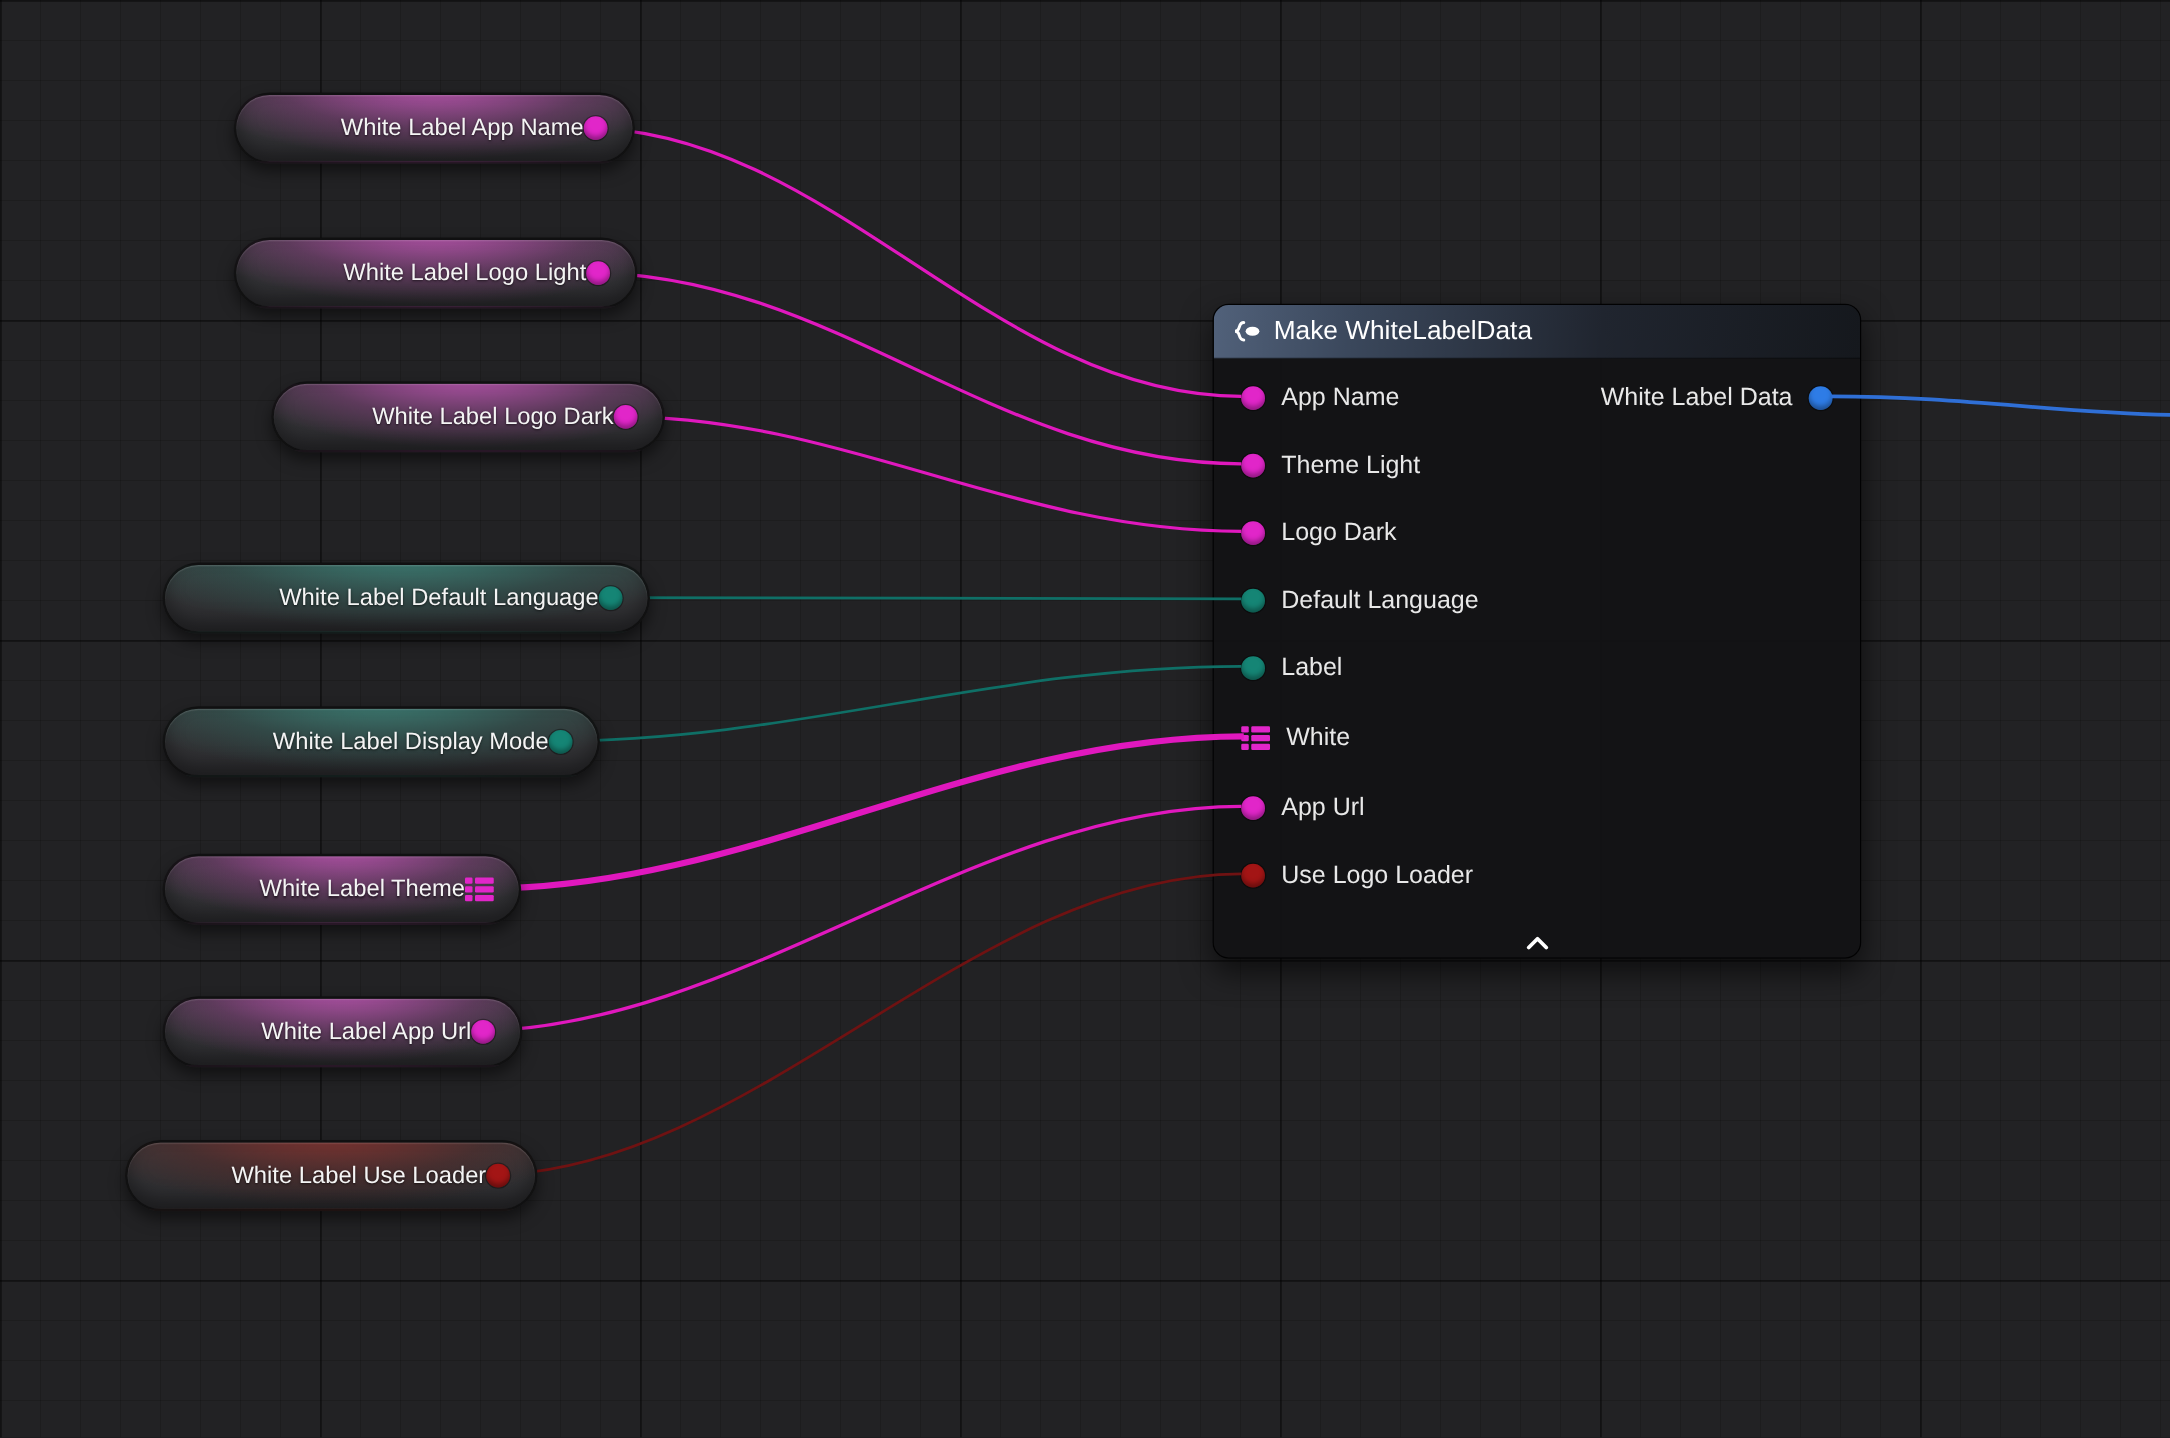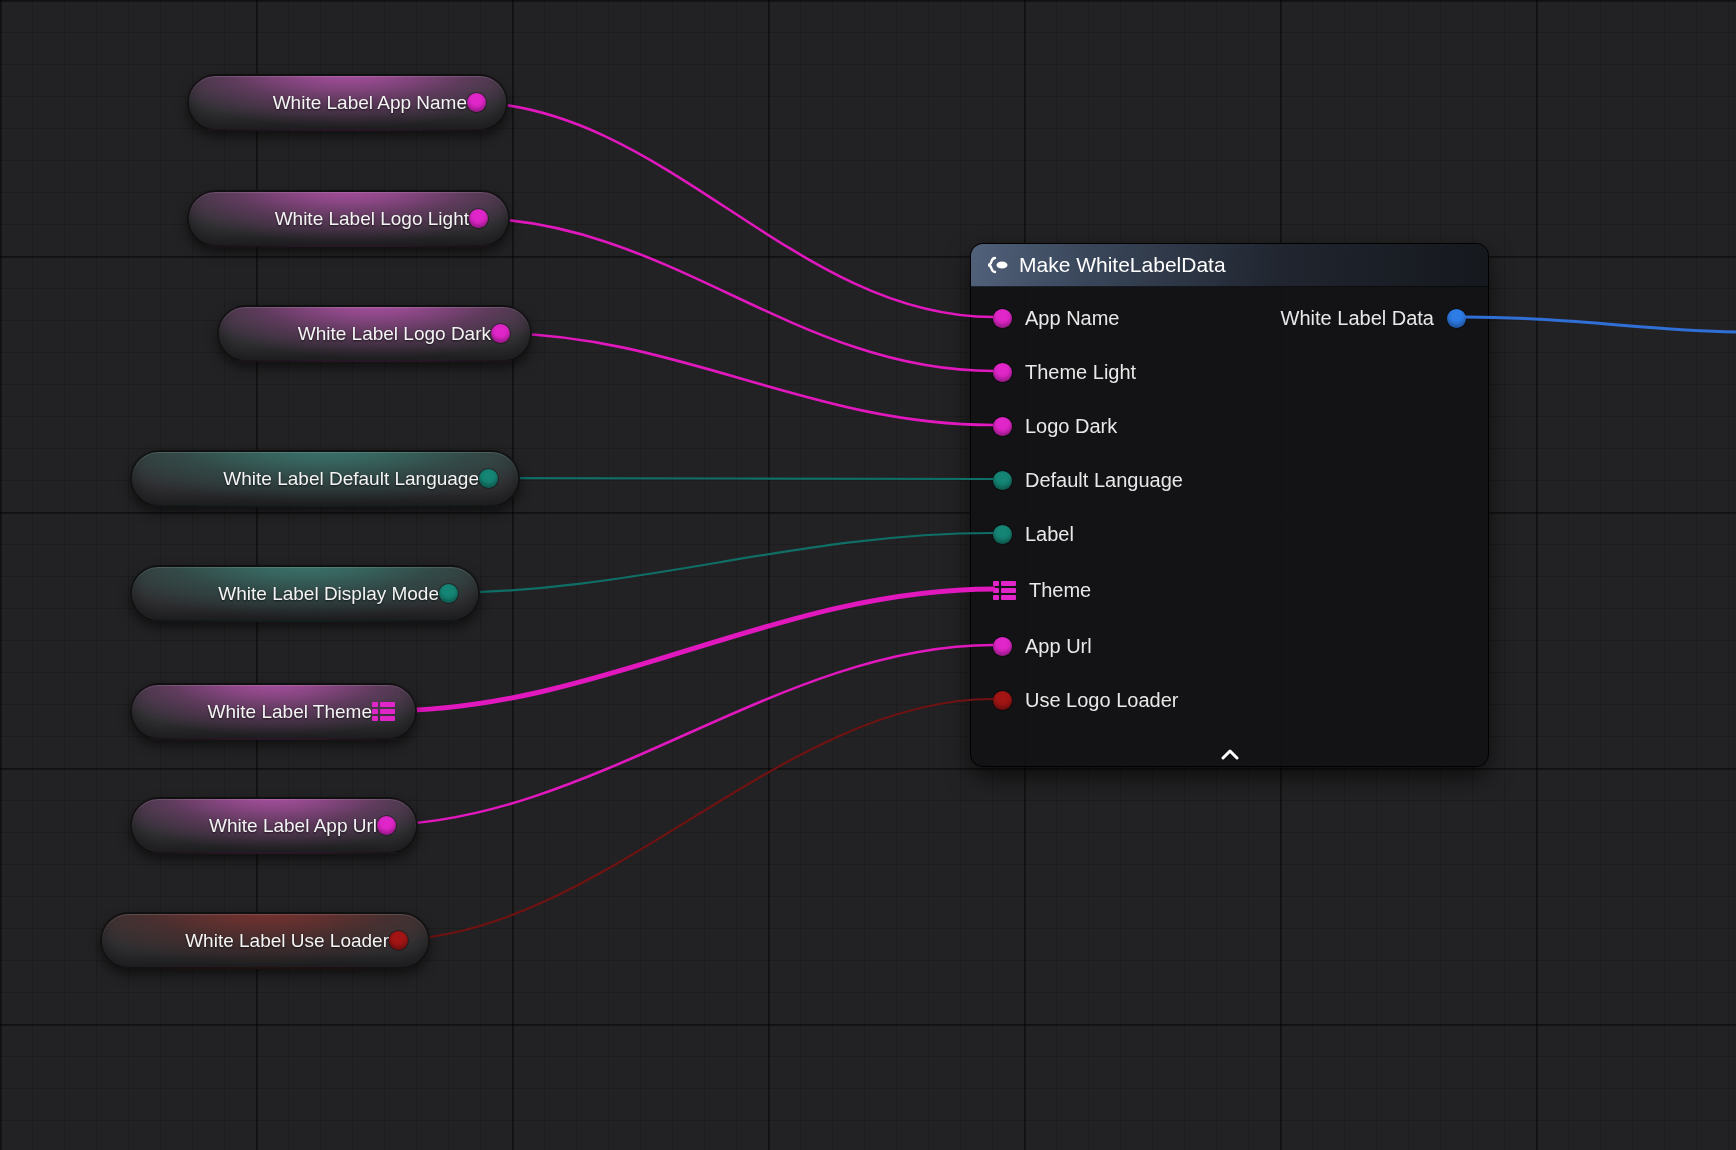--- a/index.html
+++ b/index.html
@@ -113,21 +113,21 @@
     </div>
     <div class="mk-row" style="top:319px">
       <span class="pin-grid">
           <i></i>
           <i></i>
           <i></i>
           <i></i>
           <i></i>
           <i></i>
         </span>
-      <span class="mk-label">Theme</span>
+      <span class="mk-label">White</span>
     </div>
     <div class="mk-row" style="top:375px">
       <span class="pin pin--pink"></span>
       <span class="mk-label">App Url</span>
     </div>
     <div class="mk-row" style="top:429px">
       <span class="pin pin--red"></span>
       <span class="mk-label">Use Logo Loader</span>
     </div>
 

